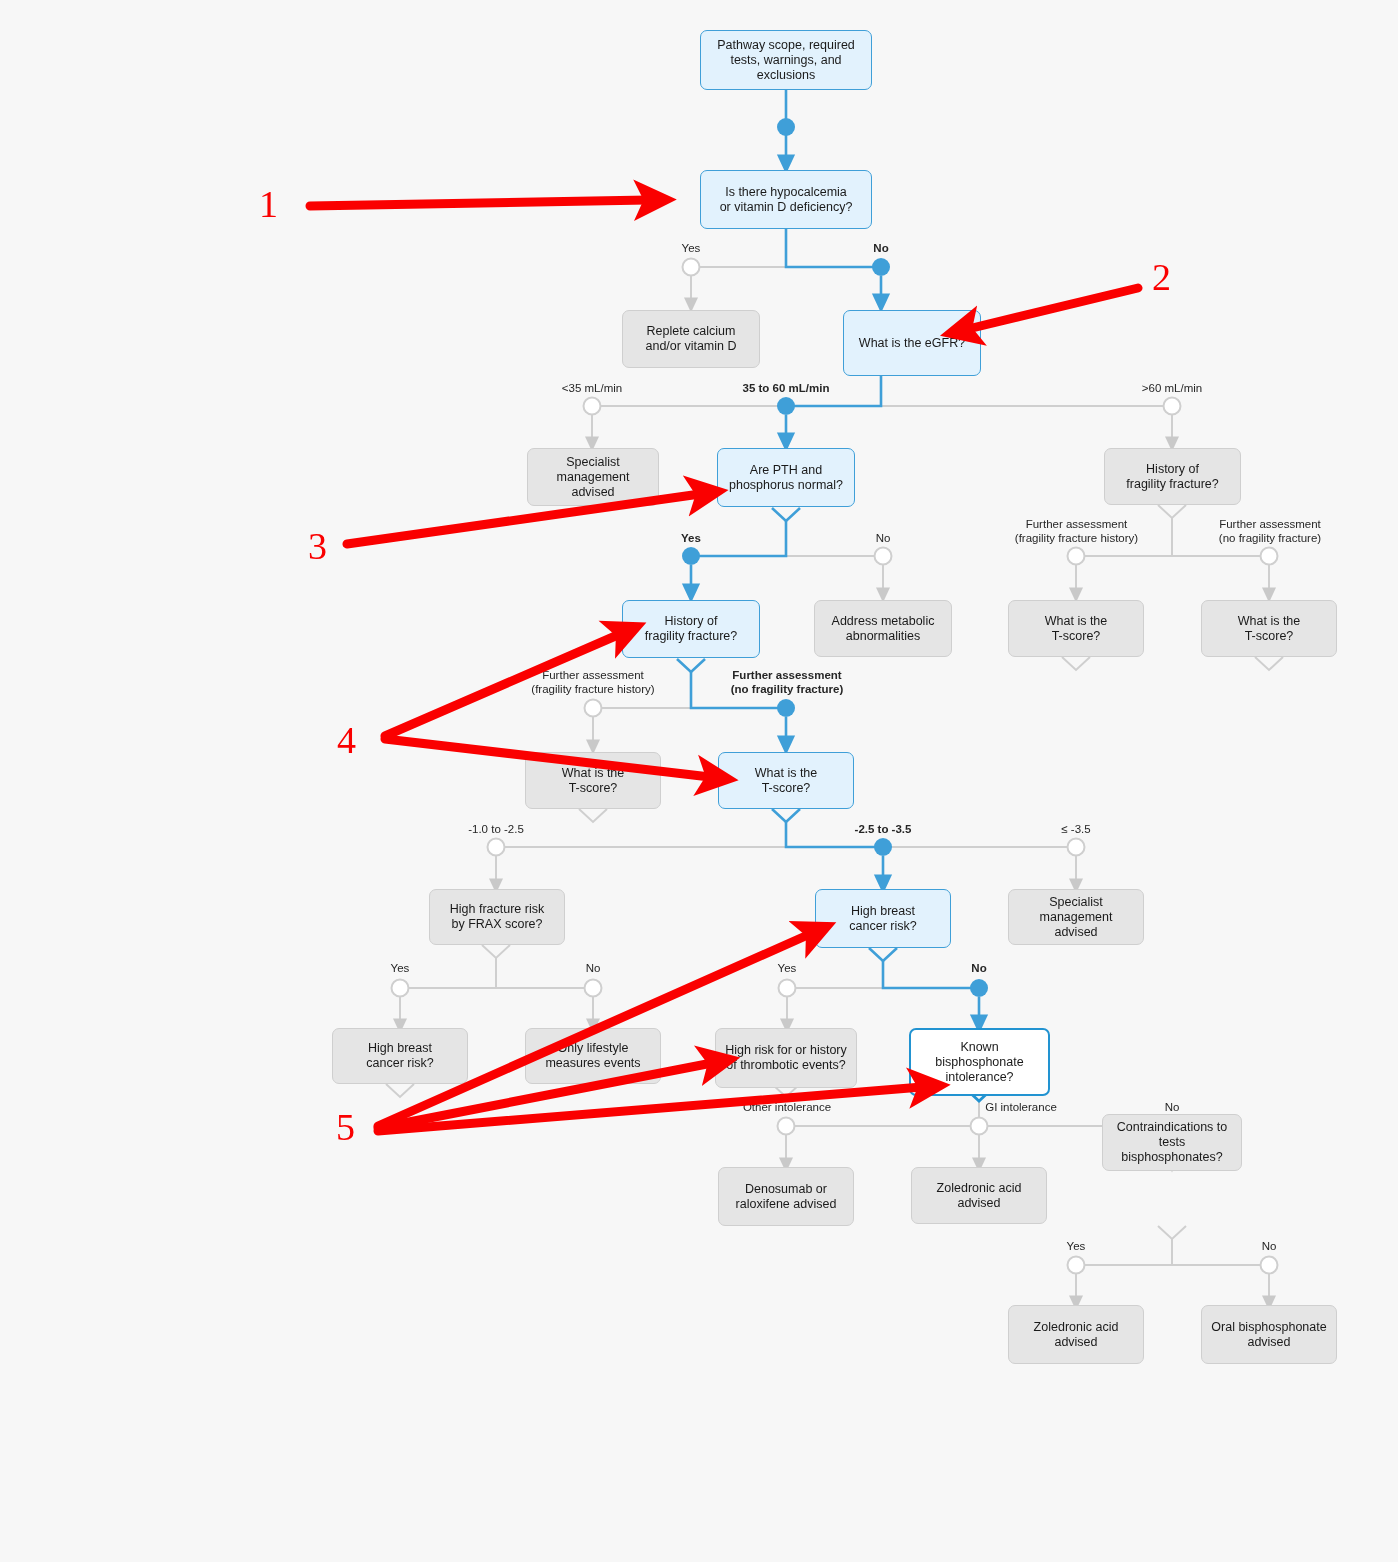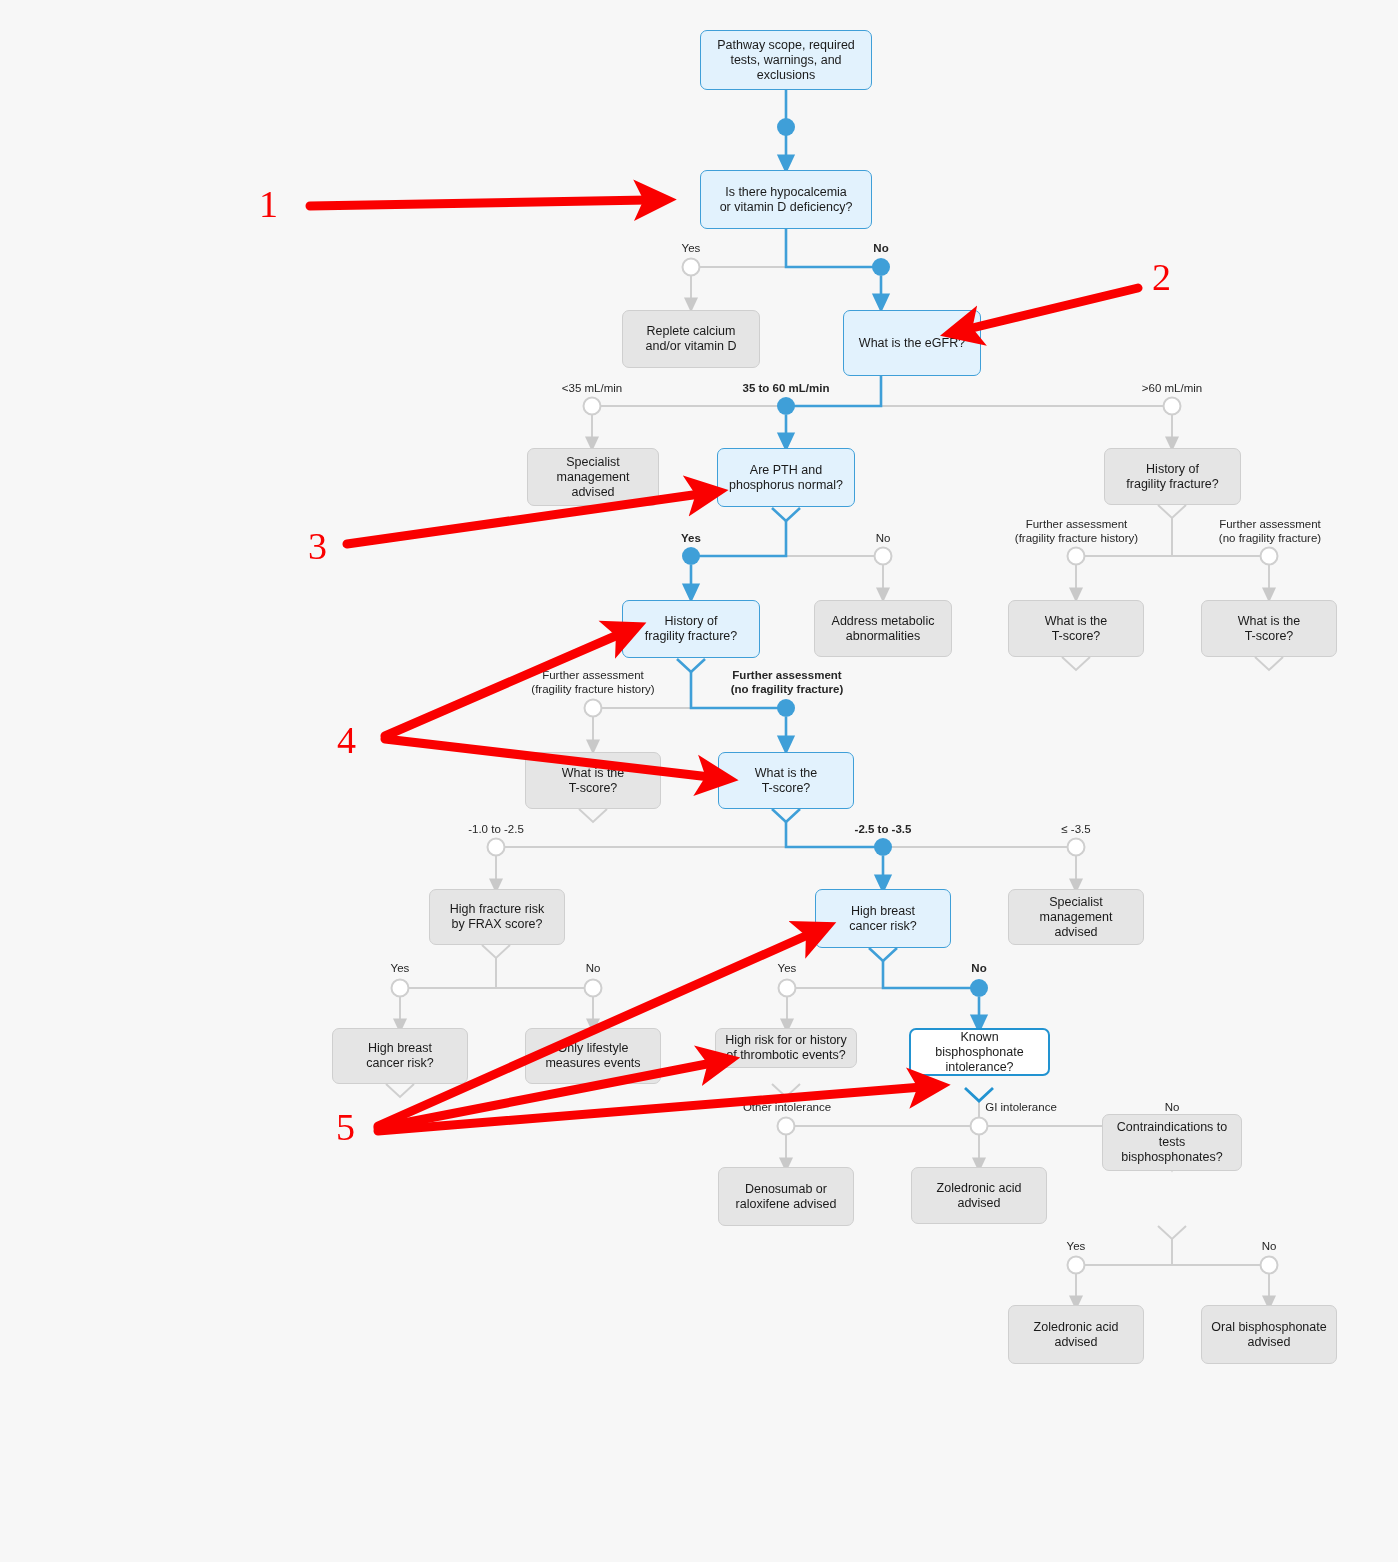--- a/index.html
+++ b/index.html
@@ -292,27 +292,27 @@
       <span>High breast</span><br><span>cancer risk?</span>
     </span>
   </div>
 
   <div class="node plain" style="left:525px; top:1028px; width:136px; height:56px;">
     <span class="node-text">
       <span>Only lifestyle</span><br><span>measures events</span>
     </span>
   </div>
 
-  <div class="node plain" style="left:715px; top:1028px; width:142px; height:40px;">
+  <div class="node plain" style="left:715px; top:1028px; width:142px; height:60px;">
     <span class="node-text">
       <span>High risk for or history</span><br><span>of thrombotic events?</span>
     </span>
   </div>
 
-  <div class="node current" style="left:909px; top:1028px; width:141px; height:48px;">
+  <div class="node current" style="left:909px; top:1028px; width:141px; height:68px;">
     <span class="node-text">
       <span>Known bisphosphonate</span><br><span>intolerance?</span>
     </span>
   </div>
 
   <div class="node plain" style="left:718px; top:1167px; width:136px; height:59px;">
     <span class="node-text">
       <span>Denosumab or</span><br><span>raloxifene advised</span>
     </span>
   </div>

